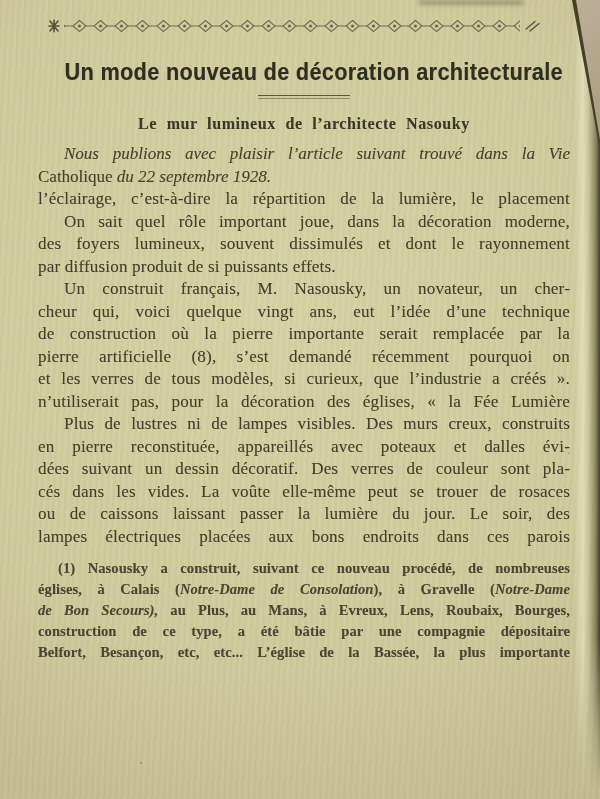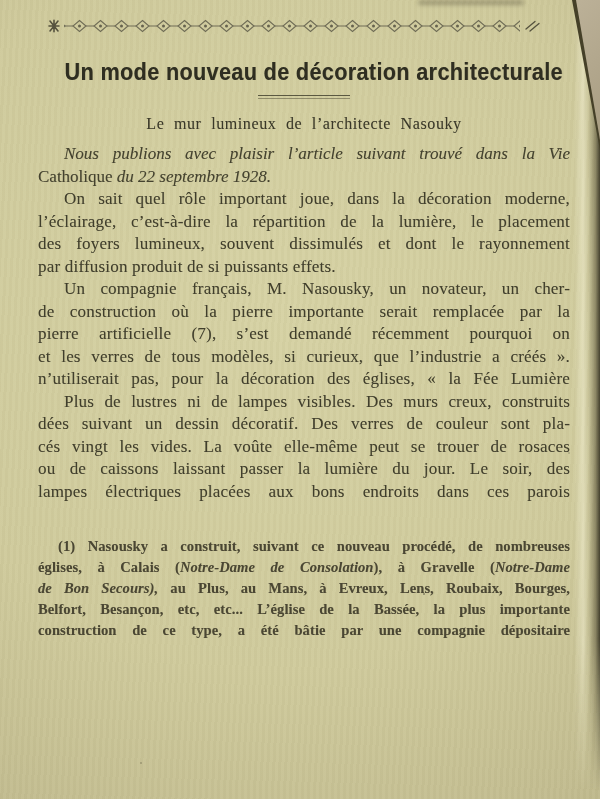--- a/index.html
+++ b/index.html
@@ -64,28 +64,28 @@
     transform: scaleX(0.9); transform-origin: 50% 50%;
     text-shadow: 0.4px 0.4px 0.6px rgba(47,46,33,0.4);
   }
   .title-rule {
     width: 92px; height: 4px; margin: 9px auto 0; box-sizing: border-box;
     border-top: 1px solid rgba(62,60,42,0.8);
     border-bottom: 1px solid rgba(62,60,42,0.45);
   }
   .subtitle {
     margin: 16px 0 0; text-align: center;
-    font-size: 16px; font-weight: normal; color: #3a3829;
+    font-size: 16px; font-weight: bold; color: #3a3829;
     letter-spacing: 0.6px; word-spacing: 5px;
   }
 
   .intro { margin-top: 9px; font-size: 17px; line-height: 23px; color: #44422f; }
   .bodytext { font-size: 17px; line-height: 22.5px; color: #403e2c; letter-spacing: 0.2px; }
   .footnote {
-    margin-top: 33px; font-size: 14.5px; line-height: 21px;
+    margin-top: 10px; font-size: 14.5px; line-height: 21px;
     color: #4a4633; font-weight: bold; letter-spacing: 0.1px;
   }
 
   .line { text-align: justify; text-align-last: justify; }
   .line.last { text-align-last: left; }
   .line.first { text-indent: 26px; font-family: Liberation Serif, serif; }
   .footnote .line.first { text-indent: 20px; }
   .it { font-style: italic; }
 </style>
 </head>
@@ -118,47 +118,49 @@
     <div class="title-rule"></div>
     <h2 class="subtitle">Le mur lumineux de l’architecte Nasouky</h2>
 
     <div class="intro">
         <div class="line first"><span class="it">Nous publions avec plaisir l’article suivant trouvé dans la Vie</span></div>
         <div class="line last"><span>Catholique</span><span class="it"> du 22 septembre 1928.</span></div>
       </div>
 
     <div class="bodytext">
       <div class="para">
+          <div class="line"><span>l’éclairage, c’est-à-dire la répartition de la lumière, le placement</span></div>
           <div class="line first"><span>On sait quel rôle important joue, dans la décoration moderne,</span></div>
-          <div class="line"><span>l’éclairage, c’est-à-dire la répartition de la lumière, le placement</span></div>
           <div class="line"><span>des foyers lumineux, souvent dissimulés et dont le rayonnement</span></div>
           <div class="line last"><span>par diffusion produit de si puissants effets.</span></div>
         </div>
       <div class="para">
-          <div class="line first"><span>Un compagnie français, M. Nasousky, un novateur, un cher-</span></div>
+          <div class="line first"><span>Un construit français, M. Nasousky, un novateur, un cher-</span></div>
+          <div class="line"><span>cheur qui, voici quelque vingt ans, eut l’idée d’une technique</span></div>
           <div class="line"><span>de construction où la pierre importante serait remplacée par la</span></div>
-          <div class="line"><span>pierre artificielle (7), s’est demandé récemment pourquoi on</span></div>
+          <div class="line"><span>pierre artificielle (8), s’est demandé récemment pourquoi on</span></div>
           <div class="line"><span>et les verres de tous modèles, si curieux, que l’industrie a créés ».</span></div>
           <div class="line"><span>n’utiliserait pas, pour la décoration des églises, « la Fée Lumière</span></div>
         </div>
       <div class="para">
           <div class="line first"><span>Plus de lustres ni de lampes visibles. Des murs creux, construits</span></div>
+          <div class="line"><span>en pierre reconstituée, appareillés avec poteaux et dalles évi-</span></div>
           <div class="line"><span>dées suivant un dessin décoratif. Des verres de couleur sont pla-</span></div>
-          <div class="line"><span>cés vingt les vides. La voûte elle-même peut se trouer de rosaces</span></div>
+          <div class="line"><span>cés dans les vides. La voûte elle-même peut se trouer de rosaces</span></div>
           <div class="line"><span>ou de caissons laissant passer la lumière du jour. Le soir, des</span></div>
           <div class="line"><span>lampes électriques placées aux bons endroits dans ces parois</span></div>
         </div>
     </div>
 
     <div class="footnote">
         <div class="line first"><span>(1) Nasousky a construit, suivant ce nouveau procédé, de nombreuses</span></div>
         <div class="line"><span>églises, à Calais (</span><span class="it">Notre-Dame de Consolation</span><span>), à Gravelle (</span><span class="it">Notre-Dame</span></div>
         <div class="line"><span class="it">de Bon Secours),</span><span> au Plus, au Mans, à Evreux, Lens, Roubaix, Bourges,</span></div>
+        <div class="line"><span>construction de ce type, a été bâtie par une compagnie dépositaire</span></div>
         <div class="line"><span>Belfort, Besançon, etc, etc... L’église de la Bassée, la plus importante</span></div>
-        <div class="line"><span>construction de ce type, a été bâtie par une compagnie dépositaire</span></div>
       </div>
   </div>
 
   <div class="edge-right"></div>
   <div class="corner-dark"></div>
   <div class="corner-tan"></div>
 
   <div class="speck s1"></div>
   <div class="speck s2"></div>
   <div class="speck s3"></div>

